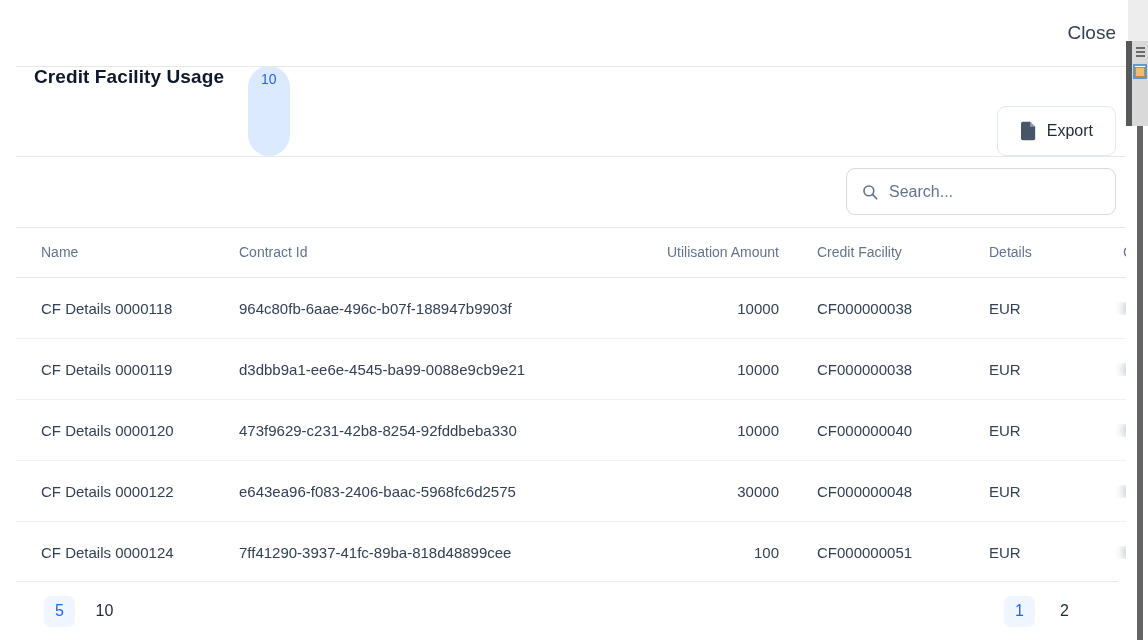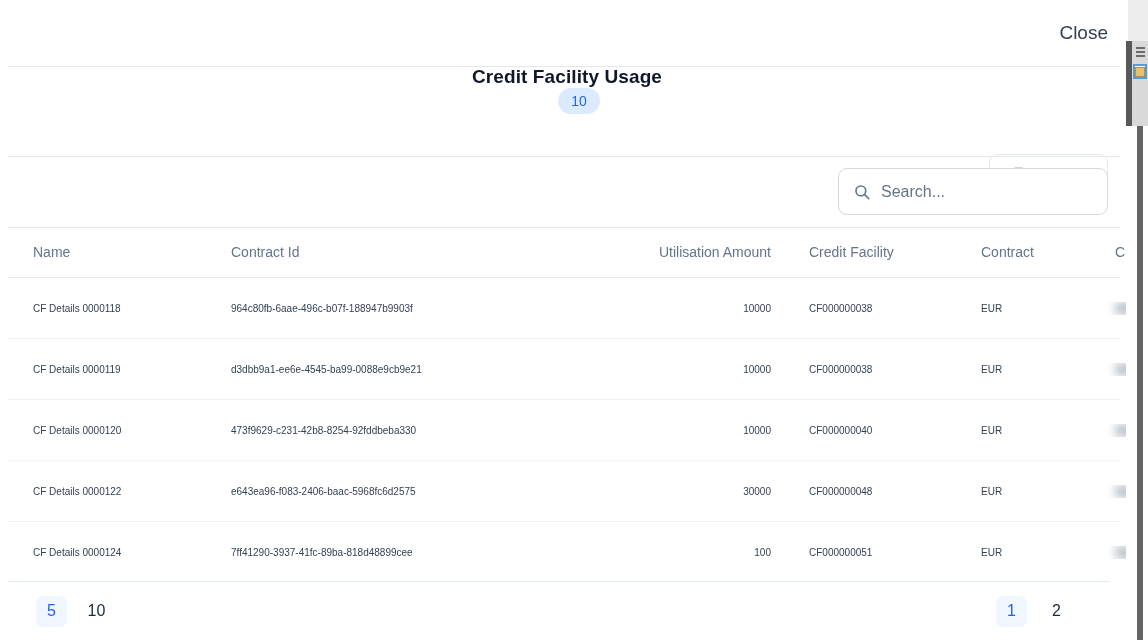--- a/index.html
+++ b/index.html
@@ -1,28 +1,28 @@
 <!DOCTYPE html>
 <html><head>
 <meta charset="utf-8">
 <style>
   * { margin:0; padding:0; box-sizing:border-box; }
   html,body { width:1148px; height:640px; overflow:hidden; background:#ffffff;
               font-family:"Liberation Sans", sans-serif; color:#334155; }
   .stage { position:relative; width:1148px; height:640px; background:#fff; }
 
   
-  .panel { position:absolute; left:0; top:0; width:1126px; height:640px; background:#fff; }
+  .panel { position:absolute; left:8px; top:0; width:1126px; height:640px; background:#fff; }
 
   .topbar { height:66px; display:flex; align-items:center; justify-content:flex-end;
             padding-right:18px; }
   .topbar-divider { position:absolute; left:8px; right:6px; top:66px; height:1px; background:#e5e7eb; }
   .close-link { font-size:19px; color:#334155; cursor:pointer; }
 
-  .title-row { height:90px; display:flex; align-items:center; padding:0 18px 0 26px;flex-direction:column; }
+  .title-row { height:90px; display:flex; padding:0 18px 0 26px; }
   .page-title { font-size:19px; font-weight:700; color:#0f172a; letter-spacing:.1px; }
   .count-badge { margin-left:24px; background:#dbeafe; color:#2563eb; font-size:14px;
                  padding:5px 13px; border-radius:999px; }
   .export-btn { margin-left:auto; display:flex; align-items:center; gap:10px;
                 border:1px solid #e2e8f0; border-radius:9px; background:#fff;
                 padding:12px 22px; font-size:16px; color:#1f2937; cursor:pointer;margin-top:40px; }
   .title-divider { position:absolute; left:8px; right:6px; top:156px; height:1px; background:#e5e7eb; }
 
   .toolbar { height:71px; display:flex; align-items:center; justify-content:flex-end;
              padding-right:18px; }
@@ -34,21 +34,21 @@
   .toolbar-divider { position:absolute; left:8px; right:6px; top:227px; height:1px; background:#e5e7eb; }
 
   
   .table-wrap { position:absolute; left:8px; top:227px; width:1112px; }
   .trow { display:grid; grid-template-columns:172px 393px 121px 146px 108px 172px;
           align-items:center; padding-left:25px;gap:26px; }
   .thead { height:51px; border-bottom:1px solid #e5e7eb; }
   .thead .cell { font-size:14px; color:#64748b; }
   .tbody-row { height:61px; border-bottom:1px solid #eef1f5; }
   .tbody-row:last-child { border-bottom:none; }
-  .cell { font-size:10px; color:#334155; white-space:nowrap; overflow:hidden; }
+  .cell { font-size:15px; color:#334155; white-space:nowrap; overflow:hidden; }
   .cell.num { text-align:right; }
   .cell.pad { padding-left:12px; }
   .redacted-blob { height:13px; border-radius:3px; background:#aab2bd; filter:blur(4px); opacity:.75; }
 
   .table-bottom-divider { position:absolute; left:8px; right:16px; top:581px; height:1px; background:#dfeef7; }
 
   
   .pagination { position:absolute; left:0; right:0; top:582px; height:58px;
                 display:flex; align-items:center; justify-content:space-between;
                 padding:0 54px 0 36px; }
@@ -108,21 +108,21 @@
       </div>
     </div>
     <div class="toolbar-divider"></div>
 
     <div class="table-wrap">
       <div class="trow thead">
         <div class="cell">Name</div>
         <div class="cell">Contract Id</div>
         <div class="cell num">Utilisation Amount</div>
         <div class="cell pad">Credit Facility</div>
-        <div class="cell pad">Contract</div>
+        <div class="cell pad">Details</div>
         <div class="cell pad">Customer</div>
       </div>
       <div id="table-body">
           <div class="trow tbody-row">
             <div class="cell">CF Details 0000118</div>
             <div class="cell">964c80fb-6aae-496c-b07f-188947b9903f</div>
             <div class="cell num">10000</div>
             <div class="cell pad">CF000000038</div>
             <div class="cell pad">EUR</div>
             <div class="cell pad">

